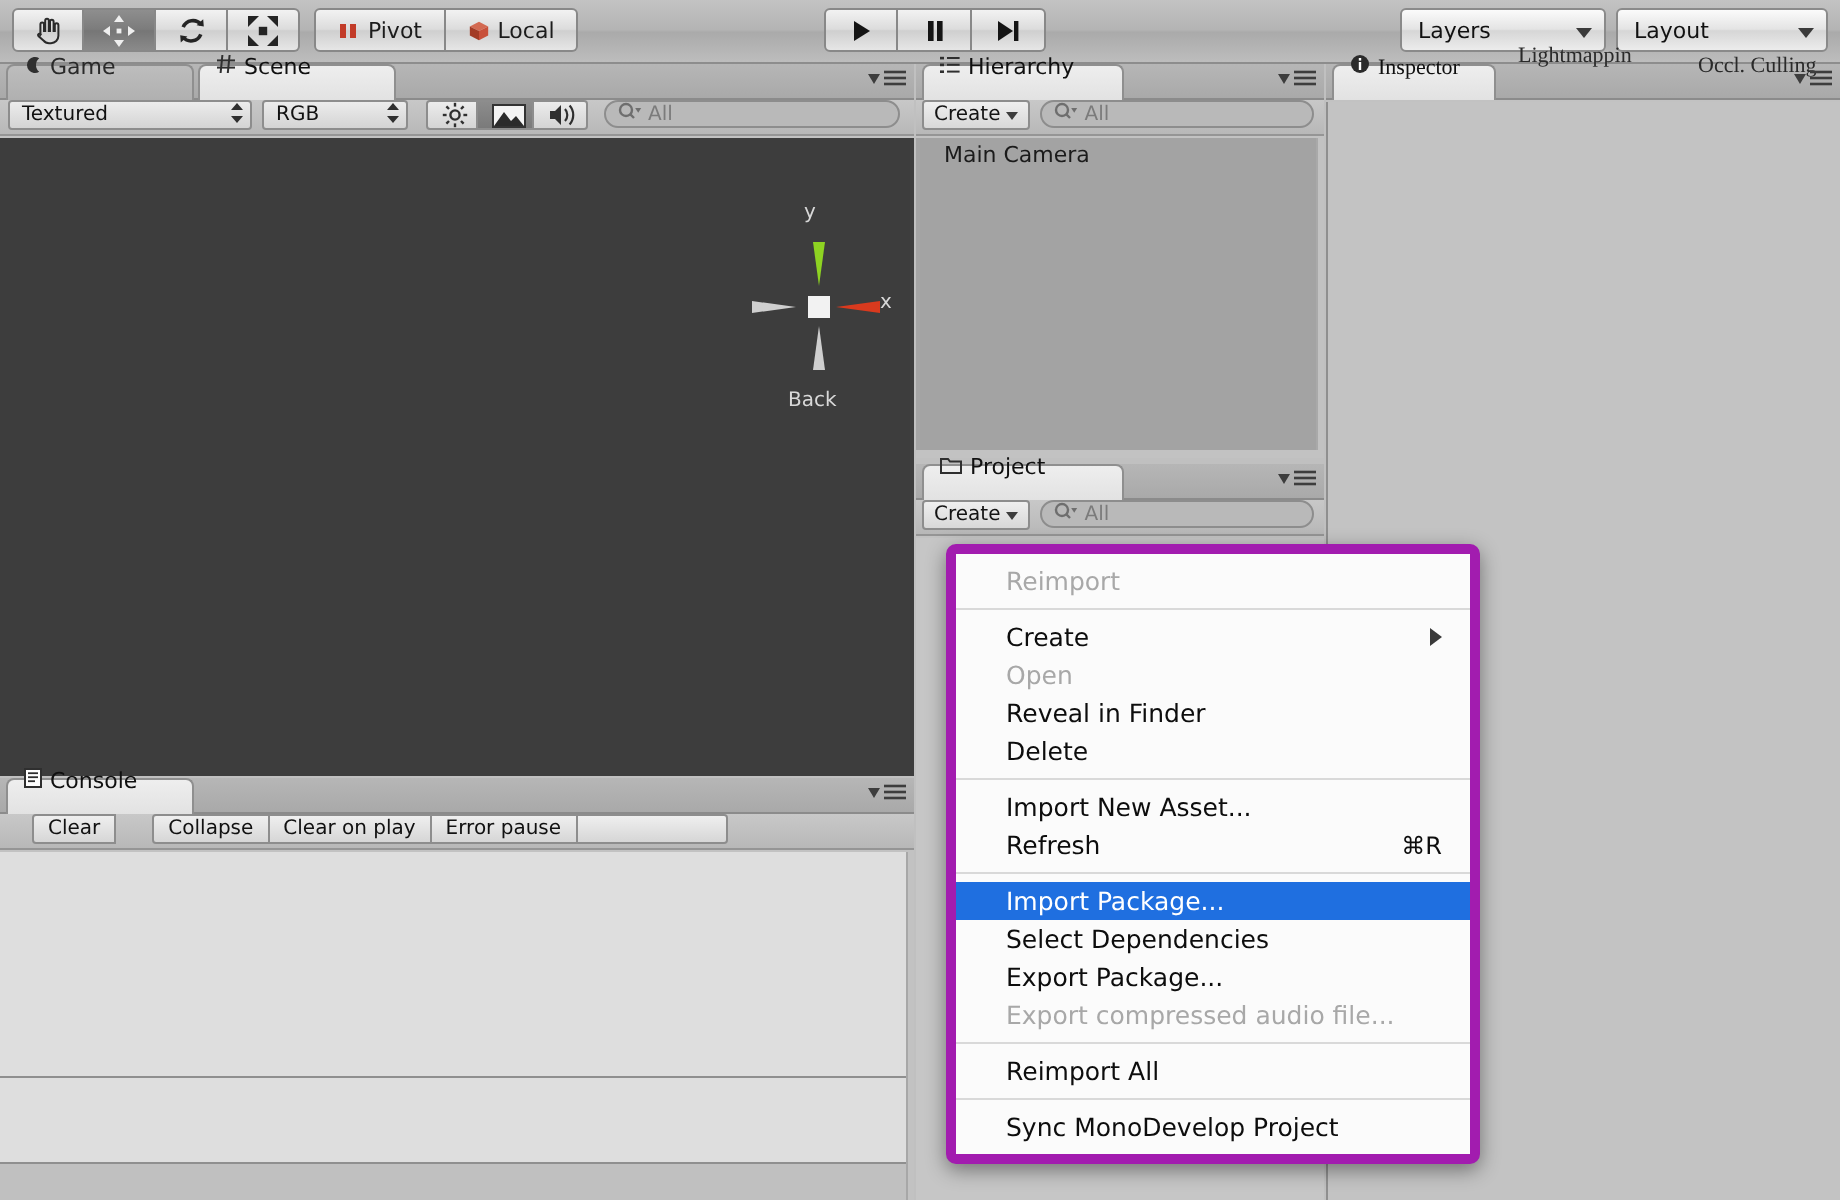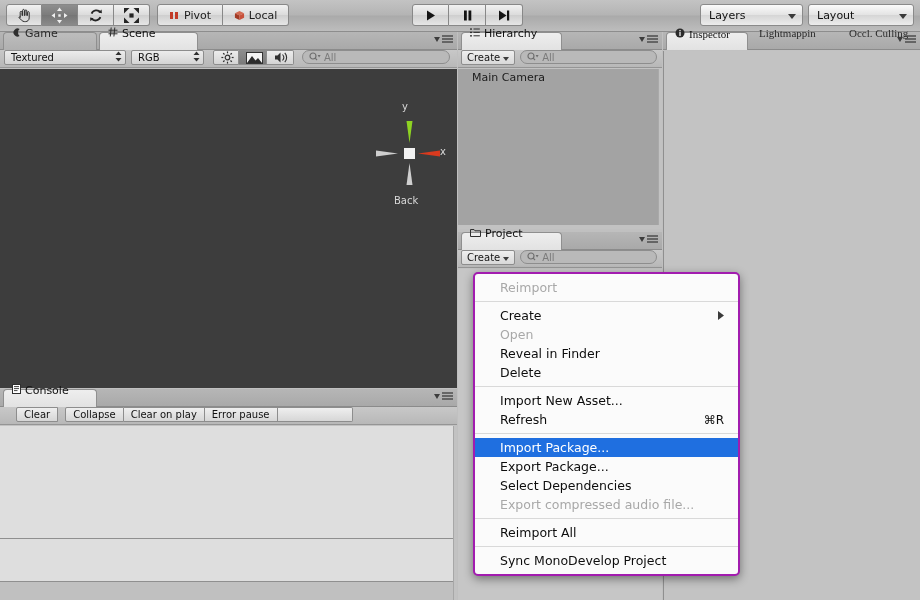--- a/index.html
+++ b/index.html
@@ -108,21 +108,21 @@
     border:1px solid #8d8d8d; border-left-width:0;
   }
   .console-btn.first { border-left-width:1px; border-radius:2px 0 0 2px; }
   .console-btn.last { border-radius:0 2px 2px 0; }
   .console-list { background:#dedede; }
 
   
   #context-menu {
     position:absolute; z-index:50;
     background:#fbfbfb;
-    border:2px solid #a21caf; border-radius:5px;
+    border:5px solid #a21caf; border-radius:5px;
     box-shadow: 0 3px 10px rgba(0,0,0,.42);
     padding:4px 0;
     font-size:12.5px;
   }
   .menu-item {
     height:19px; display:flex; align-items:center;
     padding:0 14px 0 25px; color:#0d0d0d; white-space:nowrap;
     position:relative;
   }
   .menu-item.disabled { color:#a8a8a8; }
@@ -385,21 +385,21 @@
               <line x1="0" y1="4" x2="11" y2="4"></line>
               <line x1="0" y1="7" x2="11" y2="7"></line>
         </g>
           </svg>
       </div>
     </div>
 
     <div class="subbar" style="justify-content:flex-start;">
       <div style="display:flex; margin-left:4px;padding-left:12px;">
         <div class="console-btn first">Clear</div>
-        <div class="console-btn" style="margin-left:7px; border-left-width:1px; border-radius:2px 0 0 2px;">Collapse</div>
+        <div class="console-btn" style="margin-left:18px; border-left-width:1px; border-radius:2px 0 0 2px;">Collapse</div>
         <div class="console-btn">Clear on play</div>
         <div class="console-btn">Error pause</div>
         <div class="console-btn last" style="width:75px;"></div>
       </div>
     </div>
 
     <div class="console-list" style="position:absolute; left:0; top:37px; width:453px; height:112px;"></div>
     <div class="hline" style="left:0; top:149px; width:453px;"></div>
     <div style="position:absolute; left:0; top:150px; width:453px; height:42px; background:#dedede;"></div>
     <div class="hline" style="left:0; top:192px; width:453px;"></div>
@@ -525,21 +525,21 @@
       <div class="tab active" style="left:3px; width:82px;">
         <span>
           <svg width="10" height="10" viewBox="0 0 10 10">
             <circle cx="5" cy="5" r="4.5" fill="#2b2b2b"></circle>
             <rect x="4.4" y="4" width="1.2" height="4" fill="#fff"></rect>
             <rect x="4.4" y="2" width="1.2" height="1.3" fill="#fff"></rect>
           </svg>
         </span>
         <span>Inspector</span>
       </div>
-      <div class="tab plain" style="left:88px;">
+      <div class="tab plain" style="left:88px;align-items:flex-end;">
         <span>Lightmappin</span>
       </div>
       <div class="tab plain" style="left:178px;">
         <span>Occl. Culling</span>
       </div>
       <div class="panel-menu">
         <svg width="6" height="5" viewBox="0 0 6 5">
             <path d="M0 0 L6 0 L3 5 Z" fill="#3d3d3d"></path>
           </svg>
         <svg width="11" height="8" viewBox="0 0 11 8">
@@ -583,24 +583,24 @@
         </div>
         <div class="menu-item">
           <span>Refresh</span>
           <span class="shortcut">⌘R</span>
         </div>
         <div class="menu-sep"></div>
         <div class="menu-item selected">
           <span>Import Package...</span>
         </div>
         <div class="menu-item">
+          <span>Select Dependencies</span>
+        </div>
+        <div class="menu-item">
           <span>Export Package...</span>
-        </div>
-        <div class="menu-item">
-          <span>Select Dependencies</span>
         </div>
         <div class="menu-item disabled">
           <span>Export compressed audio file...</span>
         </div>
         <div class="menu-sep"></div>
         <div class="menu-item">
           <span>Reimport All</span>
         </div>
         <div class="menu-sep"></div>
         <div class="menu-item">

